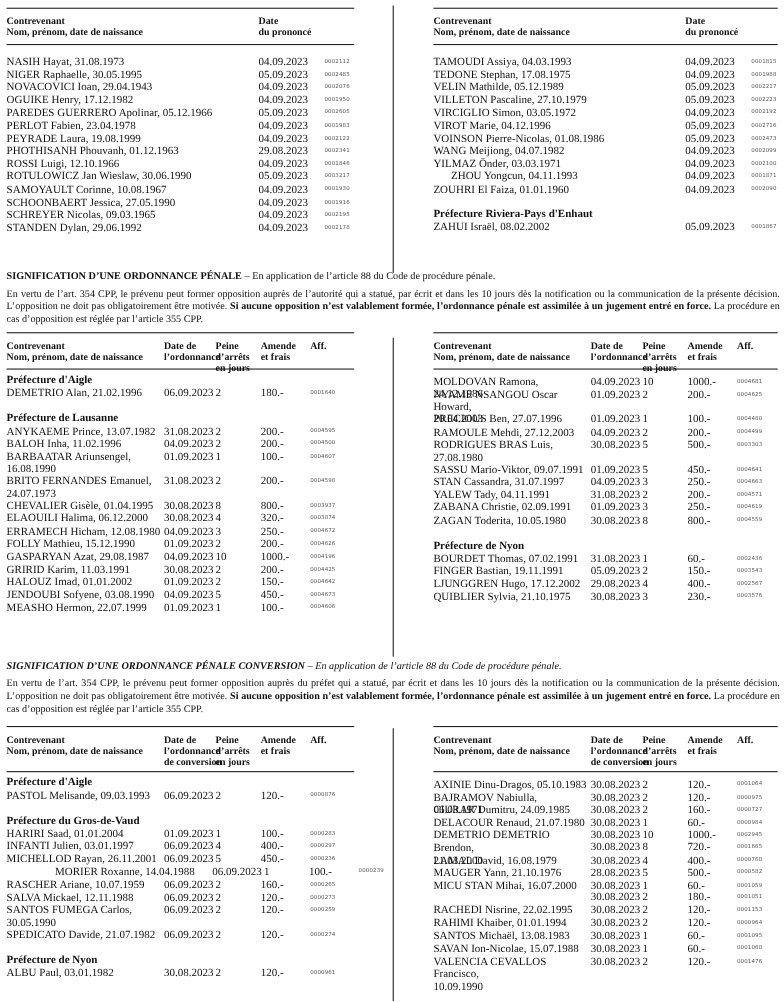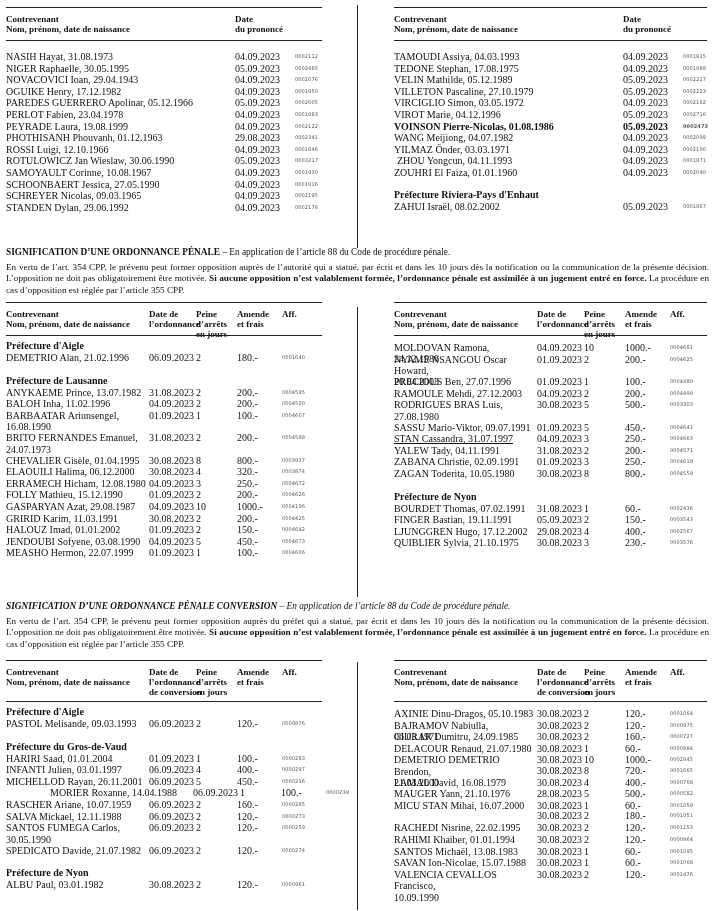--- a/index.html
+++ b/index.html
@@ -151,37 +151,37 @@
         <div class="row" style="height:11.6px;">
           <span class="c" style="left:0;">VIRCIGLIO Simon, 03.05.1972</span>
           <span class="c" style="left:229px;">04.09.2023</span>
           <span class="c aff" style="left:289px;">0002192</span>
         </div>
         <div class="row" style="height:11.6px;">
           <span class="c" style="left:0;">VIROT Marie, 04.12.1996</span>
           <span class="c" style="left:229px;">05.09.2023</span>
           <span class="c aff" style="left:289px;">0002716</span>
         </div>
-        <div class="row" style="height:11.6px;font-weight:bold;">
+        <div class="row" style="height:11.6px;">
           <span class="c" style="left:0;">VOINSON Pierre-Nicolas, 01.08.1986</span>
           <span class="c" style="left:229px;">05.09.2023</span>
           <span class="c aff" style="left:289px;">0002473</span>
         </div>
         <div class="row" style="height:11.6px;">
           <span class="c" style="left:0;">WANG Meijiong, 04.07.1982</span>
           <span class="c" style="left:229px;">04.09.2023</span>
           <span class="c aff" style="left:289px;">0002099</span>
         </div>
         <div class="row" style="height:11.6px;">
           <span class="c" style="left:0;">YILMAZ Önder, 03.03.1971</span>
           <span class="c" style="left:229px;">04.09.2023</span>
           <span class="c aff" style="left:289px;">0002100</span>
         </div>
         <div class="row" style="height:11.6px;">
-          <span class="c" style="left:3px;">ZHOU Yongcun, 04.11.1993</span>
+          <span class="c" style="left:16px;">ZHOU Yongcun, 04.11.1993</span>
           <span class="c" style="left:229px;">04.09.2023</span>
           <span class="c aff" style="left:289px;">0001871</span>
         </div>
         <div class="row" style="height:11.6px;">
           <span class="c" style="left:0;">ZOUHRI El Faiza, 01.01.1960</span>
           <span class="c" style="left:229px;">04.09.2023</span>
           <span class="c aff" style="left:289px;">0002090</span>
         </div>
       </div>
     <div class="pref" style="margin-top:10px;">Préfecture Riviera-Pays d'Enhaut</div>
@@ -435,21 +435,21 @@
       <div class="row" style="height:11.6px;">
         <span class="c" style="left:0; width:140px;">
           <div>SASSU Mario-Viktor, 09.07.1991</div>
         </span>
         <span class="c" style="left:143px;">01.09.2023</span>
         <span class="c" style="left:190px;">5</span>
         <span class="c" style="left:231px;">450.-</span>
         <span class="c aff" style="left:276px;">0004641</span>
       </div>
       <div class="row" style="height:11.6px;">
-        <span class="c" style="left:0; width:140px;text-decoration:underline;">
+        <span class="c" style="left:0; width:140px;">
           <div>STAN Cassandra, 31.07.1997</div>
         </span>
         <span class="c" style="left:143px;">04.09.2023</span>
         <span class="c" style="left:190px;">3</span>
         <span class="c" style="left:231px;">250.-</span>
         <span class="c aff" style="left:276px;">0004663</span>
       </div>
       <div class="row" style="height:11.6px;">
         <span class="c" style="left:0; width:140px;">
           <div>YALEW Tady, 04.11.1991</div>

